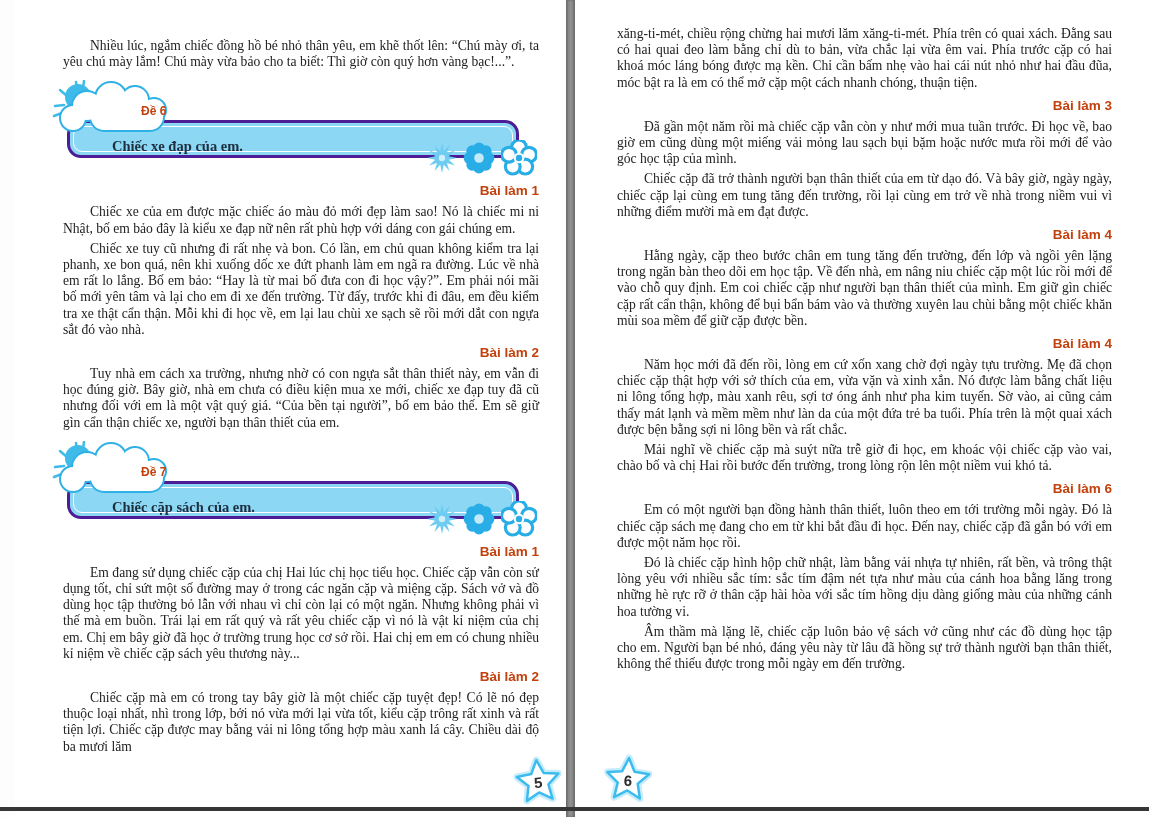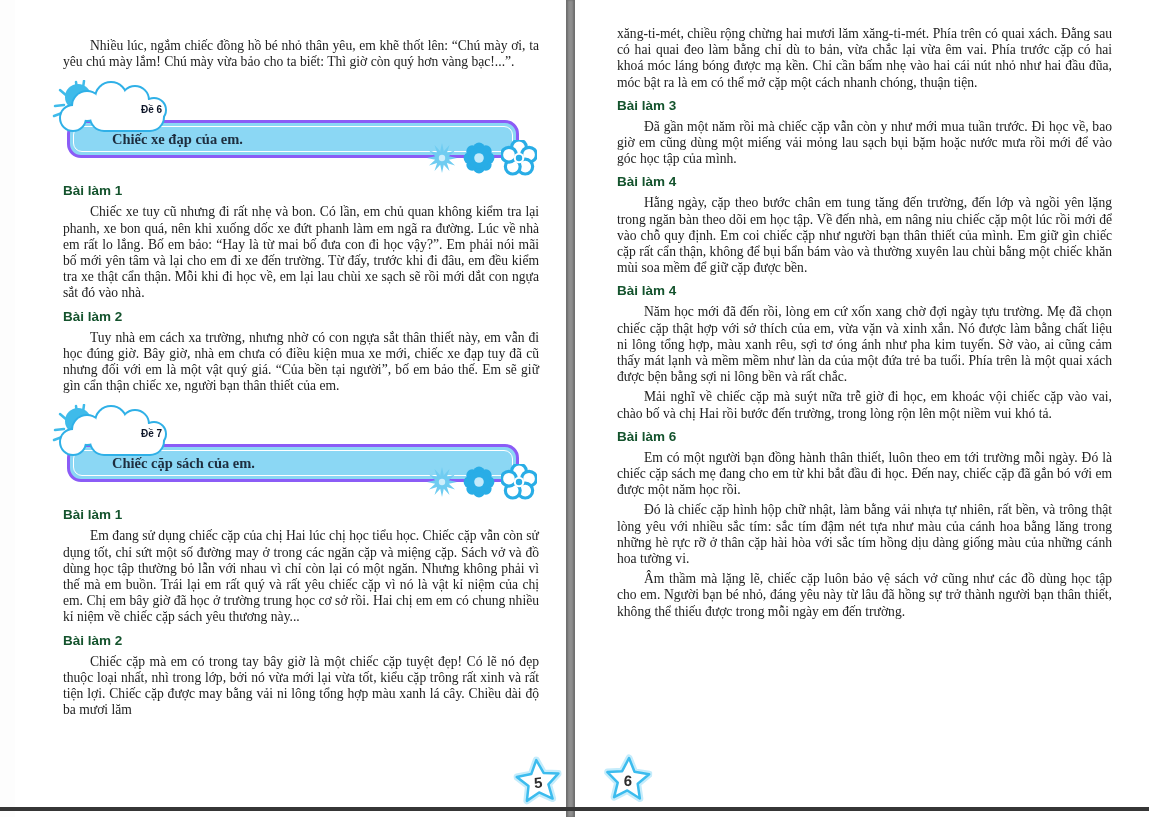--- a/index.html
+++ b/index.html
@@ -8,34 +8,34 @@
   .page{position:absolute;top:0;height:817px;background:#ffffff;box-sizing:border-box;overflow:hidden;}
   .page-left{left:15px;width:568px;padding:38px 44px 0 48px;}
   .page-right{left:575px;width:576px;padding:26px 39px 0 42px;}
   .spine{position:absolute;left:566px;top:0;width:9px;height:817px;background:#8f8f8f;
          box-shadow:inset 2px 0 2px #6e6e6e, inset -2px 0 2px #6e6e6e;}
   .bottom-edge{position:absolute;left:0;top:807px;width:1149px;height:4px;background:#363636;}
 
   p.body{margin:0 0 4px 0;font-size:13.6px;line-height:16.2px;color:#222;text-align:justify;
          text-indent:27px;}
   p.noindent{text-indent:0;}
-  h3.bailam{margin:6px 0 5px 0;text-align:left;font-family:"Liberation Sans","DejaVu Sans",sans-serif;
-            font-weight:bold;font-size:13.5px;line-height:17px;color:#14532d;}
+  h3.bailam{margin:6px 0 5px 0;text-align:right;font-family:"Liberation Sans","DejaVu Sans",sans-serif;
+            font-weight:bold;font-size:13.5px;line-height:17px;color:#c2410c;}
 
   .banner{position:relative;height:98px;margin:8px 0 6px 0;}
   .banner-bar{position:absolute;left:4px;top:42px;width:452px;height:38px;background:#8bd7f4;
-              border:3px solid #8b5cf6;border-radius:14px;box-sizing:border-box;
-              display:flex;align-items:center;}
+              border:3px solid #4c1d95;border-radius:14px;box-sizing:border-box;
+              display:flex;align-items:flex-end;}
   .banner-bar::after{content:"";position:absolute;inset:3px;border:1.6px solid #ffffff;
               border-radius:9px;pointer-events:none;}
   .banner-title{padding-left:42px;font-weight:bold;font-size:14.5px;color:#1d2d3e;position:relative;z-index:2;}
   .cloud{position:absolute;left:-12px;top:2px;width:150px;height:56px;z-index:3;}
   .cloud-label{position:absolute;left:52px;top:26px;z-index:4;
                font-family:"Liberation Sans","DejaVu Sans",sans-serif;
-               font-weight:bold;font-size:10px;color:#0f172a;padding-left:26px;}
+               font-weight:bold;font-size:12px;color:#c2410c;padding-left:26px;}
   .flowers{position:absolute;top:62px;right:2px;display:flex;align-items:center;gap:5px;z-index:3;}
 
   .page-star{position:absolute;width:48px;height:48px;}
   .star-left{left:499px;top:756px;transform:rotate(-5deg);}
   .star-right{left:29px;top:754px;transform:rotate(3deg);}
   .page-star svg{position:absolute;left:0;top:0;}
   .page-star .num{position:absolute;inset:0;display:flex;align-items:center;justify-content:center;
                   padding-top:4px;font-family:"Liberation Sans","DejaVu Sans",sans-serif;
                   font-weight:bold;font-size:15px;color:#2e2e2e;}
 </style>
@@ -106,20 +106,21 @@
               <circle cx="11.1" cy="25.1" r="7"></circle>
             <circle cx="7.5" cy="13.9" r="7"></circle>
           </g>
           <circle cx="17" cy="17" r="5" fill="#ffffff"></circle>
           <circle cx="17" cy="17" r="3" fill="#29ade6"></circle>
         </svg>
       </div>
     </div>
 
     <h3 class="bailam">Bài làm 1</h3>
+    <p class="body">Chiếc xe của em được mặc chiếc áo màu đỏ mới đẹp làm sao! Nó là chiếc mi ni Nhật, bố em bảo đây là kiểu xe đạp nữ nên rất phù hợp với dáng con gái chúng em.</p>
     <p class="body">Chiếc xe tuy cũ nhưng đi rất nhẹ và bon. Có lần, em chủ quan không kiểm tra lại phanh, xe bon quá, nên khi xuống dốc xe đứt phanh làm em ngã ra đường. Lúc về nhà em rất lo lắng. Bố em bảo: “Hay là từ mai bố đưa con đi học vậy?”. Em phải nói mãi bố mới yên tâm và lại cho em đi xe đến trường. Từ đấy, trước khi đi đâu, em đều kiểm tra xe thật cẩn thận. Mỗi khi đi học về, em lại lau chùi xe sạch sẽ rồi mới dắt con ngựa sắt đó vào nhà.</p>
     <h3 class="bailam">Bài làm 2</h3>
     <p class="body">Tuy nhà em cách xa trường, nhưng nhờ có con ngựa sắt thân thiết này, em vẫn đi học đúng giờ. Bây giờ, nhà em chưa có điều kiện mua xe mới, chiếc xe đạp tuy đã cũ nhưng đối với em là một vật quý giá. “Của bền tại người”, bố em bảo thế. Em sẽ giữ gìn cẩn thận chiếc xe, người bạn thân thiết của em.</p>
 
     <div class="banner">
       <div class="banner-bar">
         <span class="banner-title">Chiếc cặp sách của em.</span>
       </div>
       <svg class="cloud" viewBox="0 0 150 56">
         <g stroke="#3fbbea" stroke-width="2.5" stroke-linecap="round">
@@ -192,20 +193,21 @@
         <path d="M24,4 L30.2,17.5 L44.9,19.2 L34,29.2 L36.9,43.8 L24,36.5 L11.1,43.8 L14,29.2 L3.1,19.2 L17.8,17.5 Z" fill="#ffffff" stroke="#3cbcee" stroke-width="2.5" stroke-linejoin="round"></path>
       </svg>
       <span class="num">5</span>
     </div>
   </div>
 
   <div class="page page-right">
     <p class="body noindent">xăng-ti-mét, chiều rộng chừng hai mươi lăm xăng-ti-mét. Phía trên có quai xách. Đằng sau có hai quai đeo làm bằng chỉ dù to bản, vừa chắc lại vừa êm vai. Phía trước cặp có hai khoá móc láng bóng được mạ kền. Chỉ cần bấm nhẹ vào hai cái nút nhỏ như hai đầu đũa, móc bật ra là em có thể mở cặp một cách nhanh chóng, thuận tiện.</p>
     <h3 class="bailam">Bài làm 3</h3>
     <p class="body">Đã gần một năm rồi mà chiếc cặp vẫn còn y như mới mua tuần trước. Đi học về, bao giờ em cũng dùng một miếng vải mỏng lau sạch bụi bặm hoặc nước mưa rồi mới để vào góc học tập của mình.</p>
+    <p class="body">Chiếc cặp đã trở thành người bạn thân thiết của em từ dạo đó. Và bây giờ, ngày ngày, chiếc cặp lại cùng em tung tăng đến trường, rồi lại cùng em trở về nhà trong niềm vui vì những điểm mười mà em đạt được.</p>
     <h3 class="bailam">Bài làm 4</h3>
     <p class="body">Hằng ngày, cặp theo bước chân em tung tăng đến trường, đến lớp và ngồi yên lặng trong ngăn bàn theo dõi em học tập. Về đến nhà, em nâng niu chiếc cặp một lúc rồi mới để vào chỗ quy định. Em coi chiếc cặp như người bạn thân thiết của mình. Em giữ gìn chiếc cặp rất cẩn thận, không để bụi bẩn bám vào và thường xuyên lau chùi bằng một chiếc khăn mùi soa mềm để giữ cặp được bền.</p>
     <h3 class="bailam">Bài làm 4</h3>
     <p class="body">Năm học mới đã đến rồi, lòng em cứ xốn xang chờ đợi ngày tựu trường. Mẹ đã chọn chiếc cặp thật hợp với sở thích của em, vừa vặn và xinh xắn. Nó được làm bằng chất liệu ni lông tổng hợp, màu xanh rêu, sợi tơ óng ánh như pha kim tuyến. Sờ vào, ai cũng cảm thấy mát lạnh và mềm mềm như làn da của một đứa trẻ ba tuổi. Phía trên là một quai xách được bện bằng sợi ni lông bền và rất chắc.</p>
     <p class="body">Mải nghĩ về chiếc cặp mà suýt nữa trễ giờ đi học, em khoác vội chiếc cặp vào vai, chào bố và chị Hai rồi bước đến trường, trong lòng rộn lên một niềm vui khó tả.</p>
     <h3 class="bailam">Bài làm 6</h3>
     <p class="body">Em có một người bạn đồng hành thân thiết, luôn theo em tới trường mỗi ngày. Đó là chiếc cặp sách mẹ đang cho em từ khi bắt đầu đi học. Đến nay, chiếc cặp đã gắn bó với em được một năm học rồi.</p>
     <p class="body">Đó là chiếc cặp hình hộp chữ nhật, làm bằng vải nhựa tự nhiên, rất bền, và trông thật lòng yêu với nhiều sắc tím: sắc tím đậm nét tựa như màu của cánh hoa bằng lăng trong những hè rực rỡ ở thân cặp hài hòa với sắc tím hồng dịu dàng giống màu của những cánh hoa tường vi.</p>
     <p class="body">Âm thầm mà lặng lẽ, chiếc cặp luôn bảo vệ sách vở cũng như các đồ dùng học tập cho em. Người bạn bé nhỏ, đáng yêu này từ lâu đã hồng sự trở thành người bạn thân thiết, không thể thiếu được trong mỗi ngày em đến trường.</p>
 

